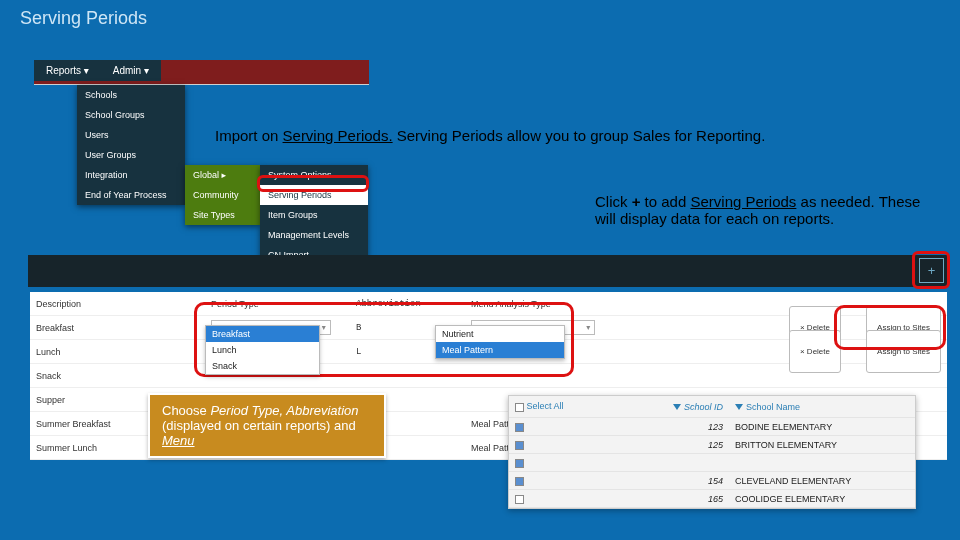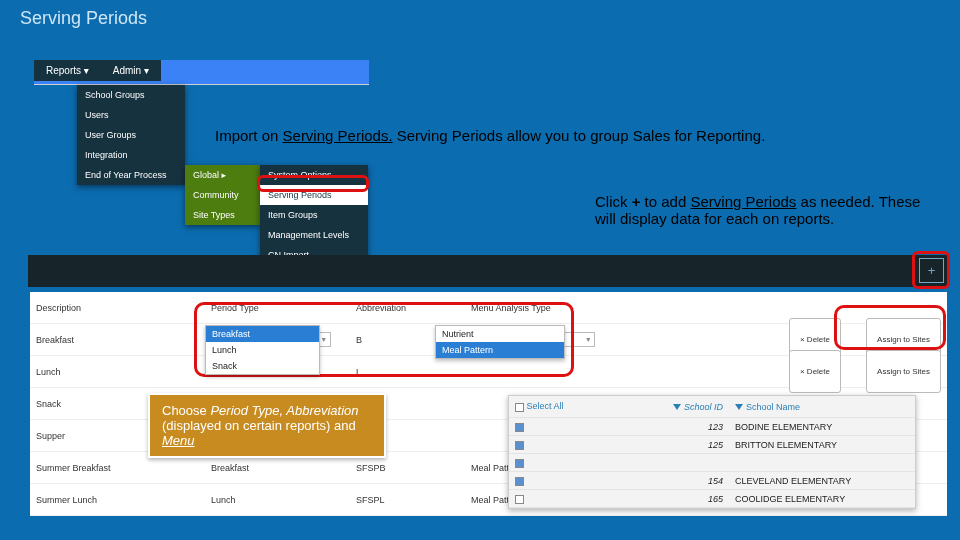--- a/index.html
+++ b/index.html
@@ -13,21 +13,21 @@
     overflow: hidden;
   }
   .title {
     position: absolute; left: 20px; top: 8px;
     color: #cfe6f6; font-size: 18px; font-weight: 400;
   }
 
   
   .menubar {
     position: absolute; left: 34px; top: 60px;
-    background: #3b82f6; width: 335px; height: 25px;
+    background: #7f1d1d; width: 335px; height: 25px;
     border-bottom: 1px solid #d0d0d0;
   }
   .menubar span {
     display: inline-block; color: #fff;
     background: #17323f; padding: 5px 12px; font-size: 10px;
   }
   .dropdown {
     position: absolute; left: 77px; top: 85px;
     width: 108px; background: #17323f; color: #fff;
     box-shadow: 0 2px 6px rgba(0,0,0,.5);
@@ -74,26 +74,26 @@
   .redbox2 {
     position: absolute; right: 10px; top: 251px;
     width: 38px; height: 38px; border: 3px solid #d11; border-radius: 6px;
   }
 
   
   .table {
     position: absolute; left: 30px; top: 292px; right: 13px;
     background: #fff;
   }
-  .table .row { display: flex; height: 32px; align-items: center; border-bottom: 1px solid #eee; }
+  .table .row { display: flex; height: 24px; align-items: center; border-bottom: 1px solid #eee; }
   .table .row > div { padding: 0 6px; font-size: 9px; color: #333; }
   .table .hdr { color: #2b7fb5; }
   .c1 { flex: 0 0 175px; }
   .c2 { flex: 0 0 145px; }
-  .c3 { flex: 0 0 115px; }
+  .c3 { flex: 0 0 115px; font-family: Liberation Mono, monospace; }
   .c4 { flex: 0 0 150px; }
   .sp { flex: 1; }
   .c5 { flex: 0 0 110px; text-align: right; }
   .c6 { flex: 0 0 100px; text-align: right; }
   .btn {
     display: inline-block; border: 1px solid #bbb; border-radius: 3px;
     padding: 16px 10px; font-size: 8px; background: #fff; color: #333;
   }
   .sel {
     display: inline-block; border: 1px solid #bbb; padding: 2px 6px;
@@ -150,20 +150,21 @@
 </style>
 </head>
 <body>
 
 <div class="title">Serving Periods</div>
 
 <div class="menubar">
   <span>Reports ▾</span><span>Admin ▾</span>
 </div>
 <div class="dropdown">
+  <div>Schools</div>
   <div>School Groups</div>
   <div>Users</div>
   <div>User Groups</div>
   <div>Integration</div>
   <div>End of Year Process</div>
 </div>
 <div class="submenu1">
   <div>Global   ▸</div>
   <div>Community</div>
   <div>Site Types</div>

